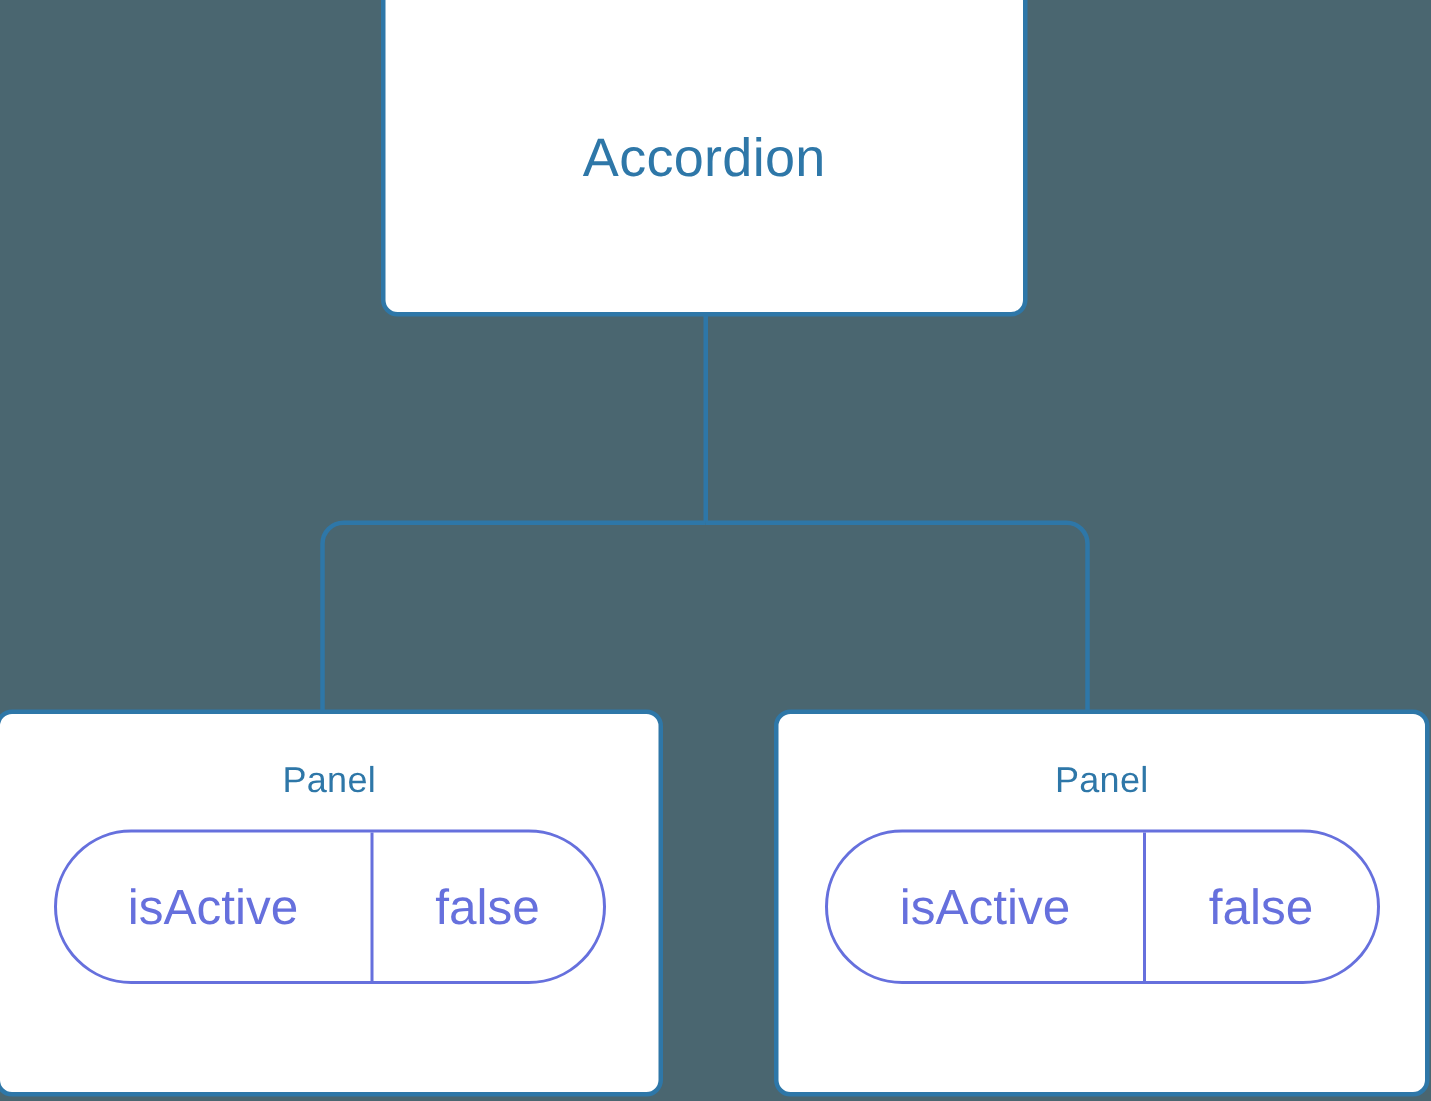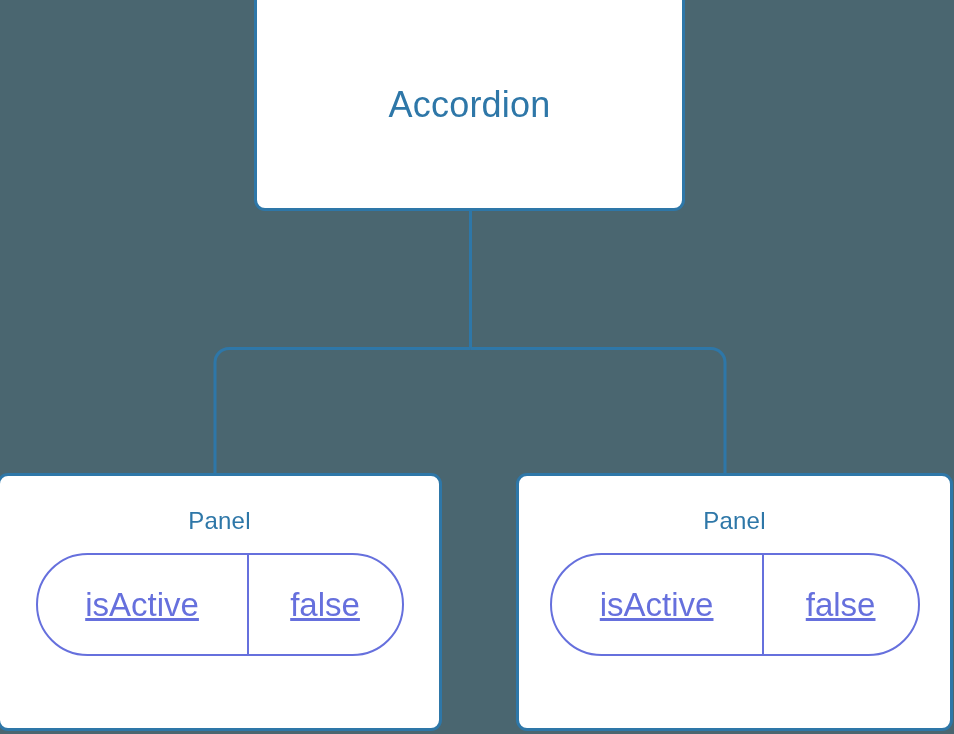--- a/index.html
+++ b/index.html
@@ -98,21 +98,20 @@
 
   .pill-cell {
     display: flex;
     align-items: center;
     justify-content: center;
     box-sizing: border-box;
     color: #6670dd;
     font-size: 33px;
     line-height: 1;
     white-space: nowrap;
-    text-decoration: underline;
   }
 
   .pill-key {
     flex: 0 0 58%;
     border-right: 2px solid #6670dd;
   }
 
   .pill-value {
     flex: 1 1 auto;
   }

